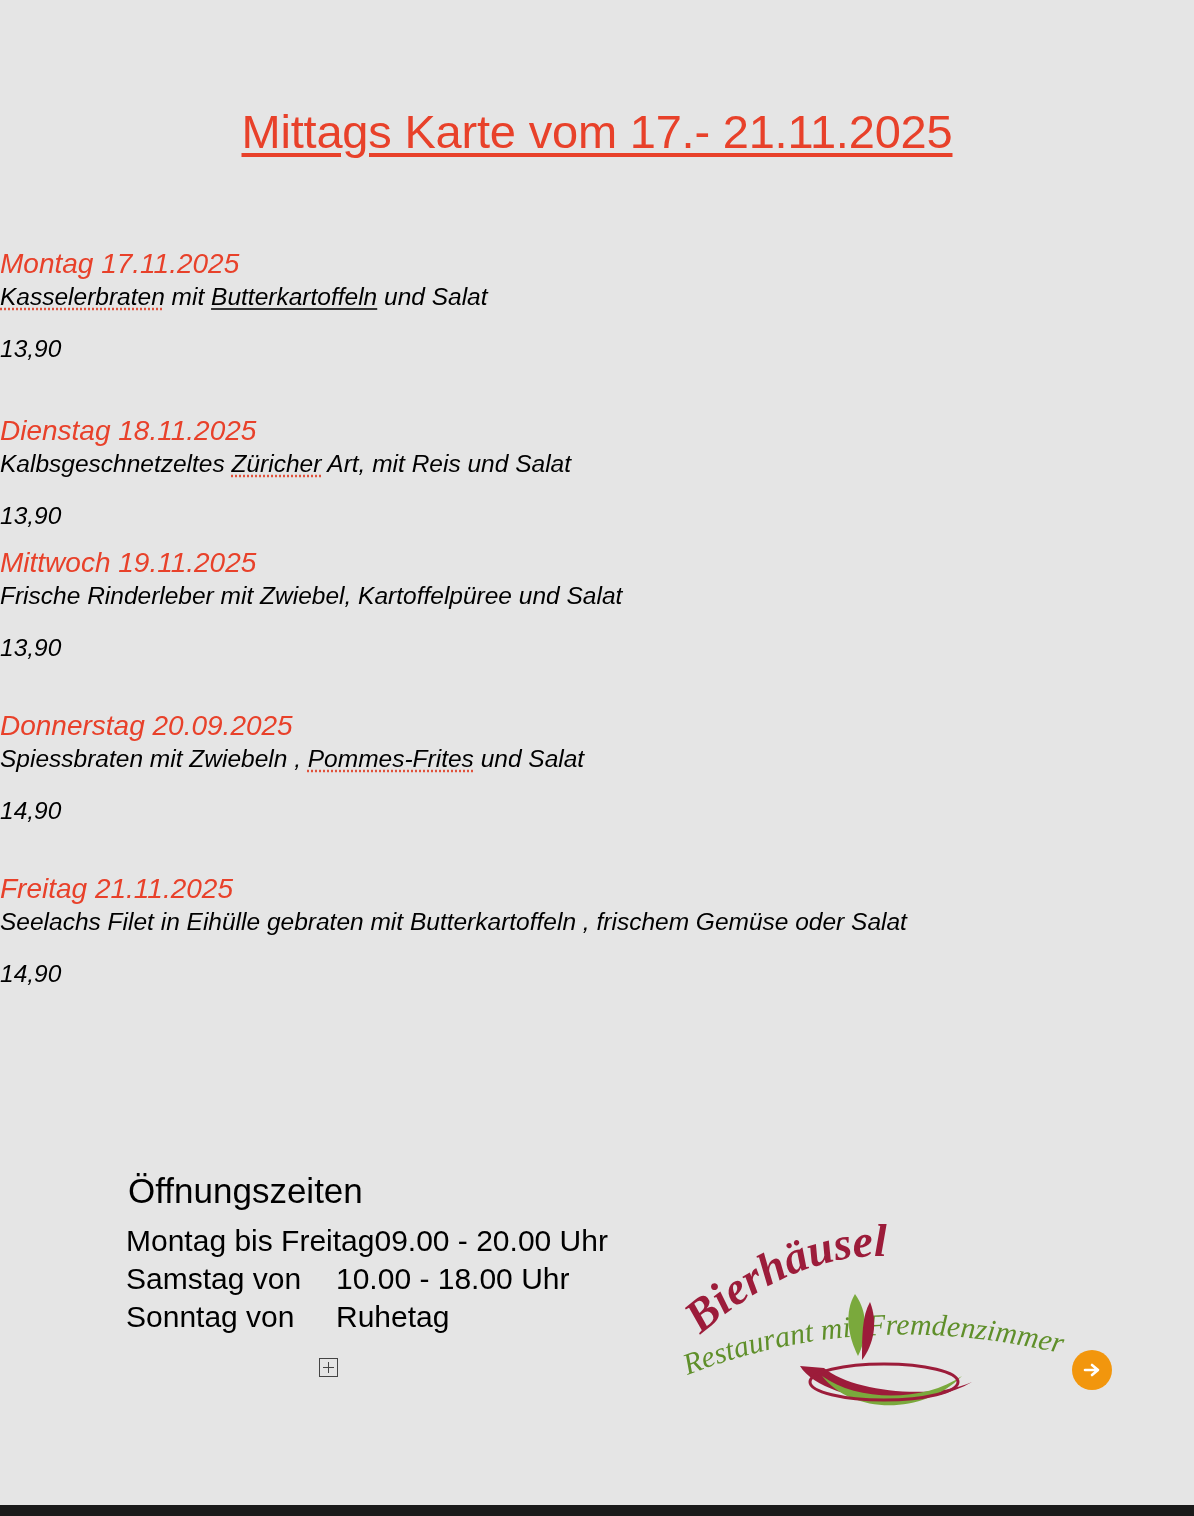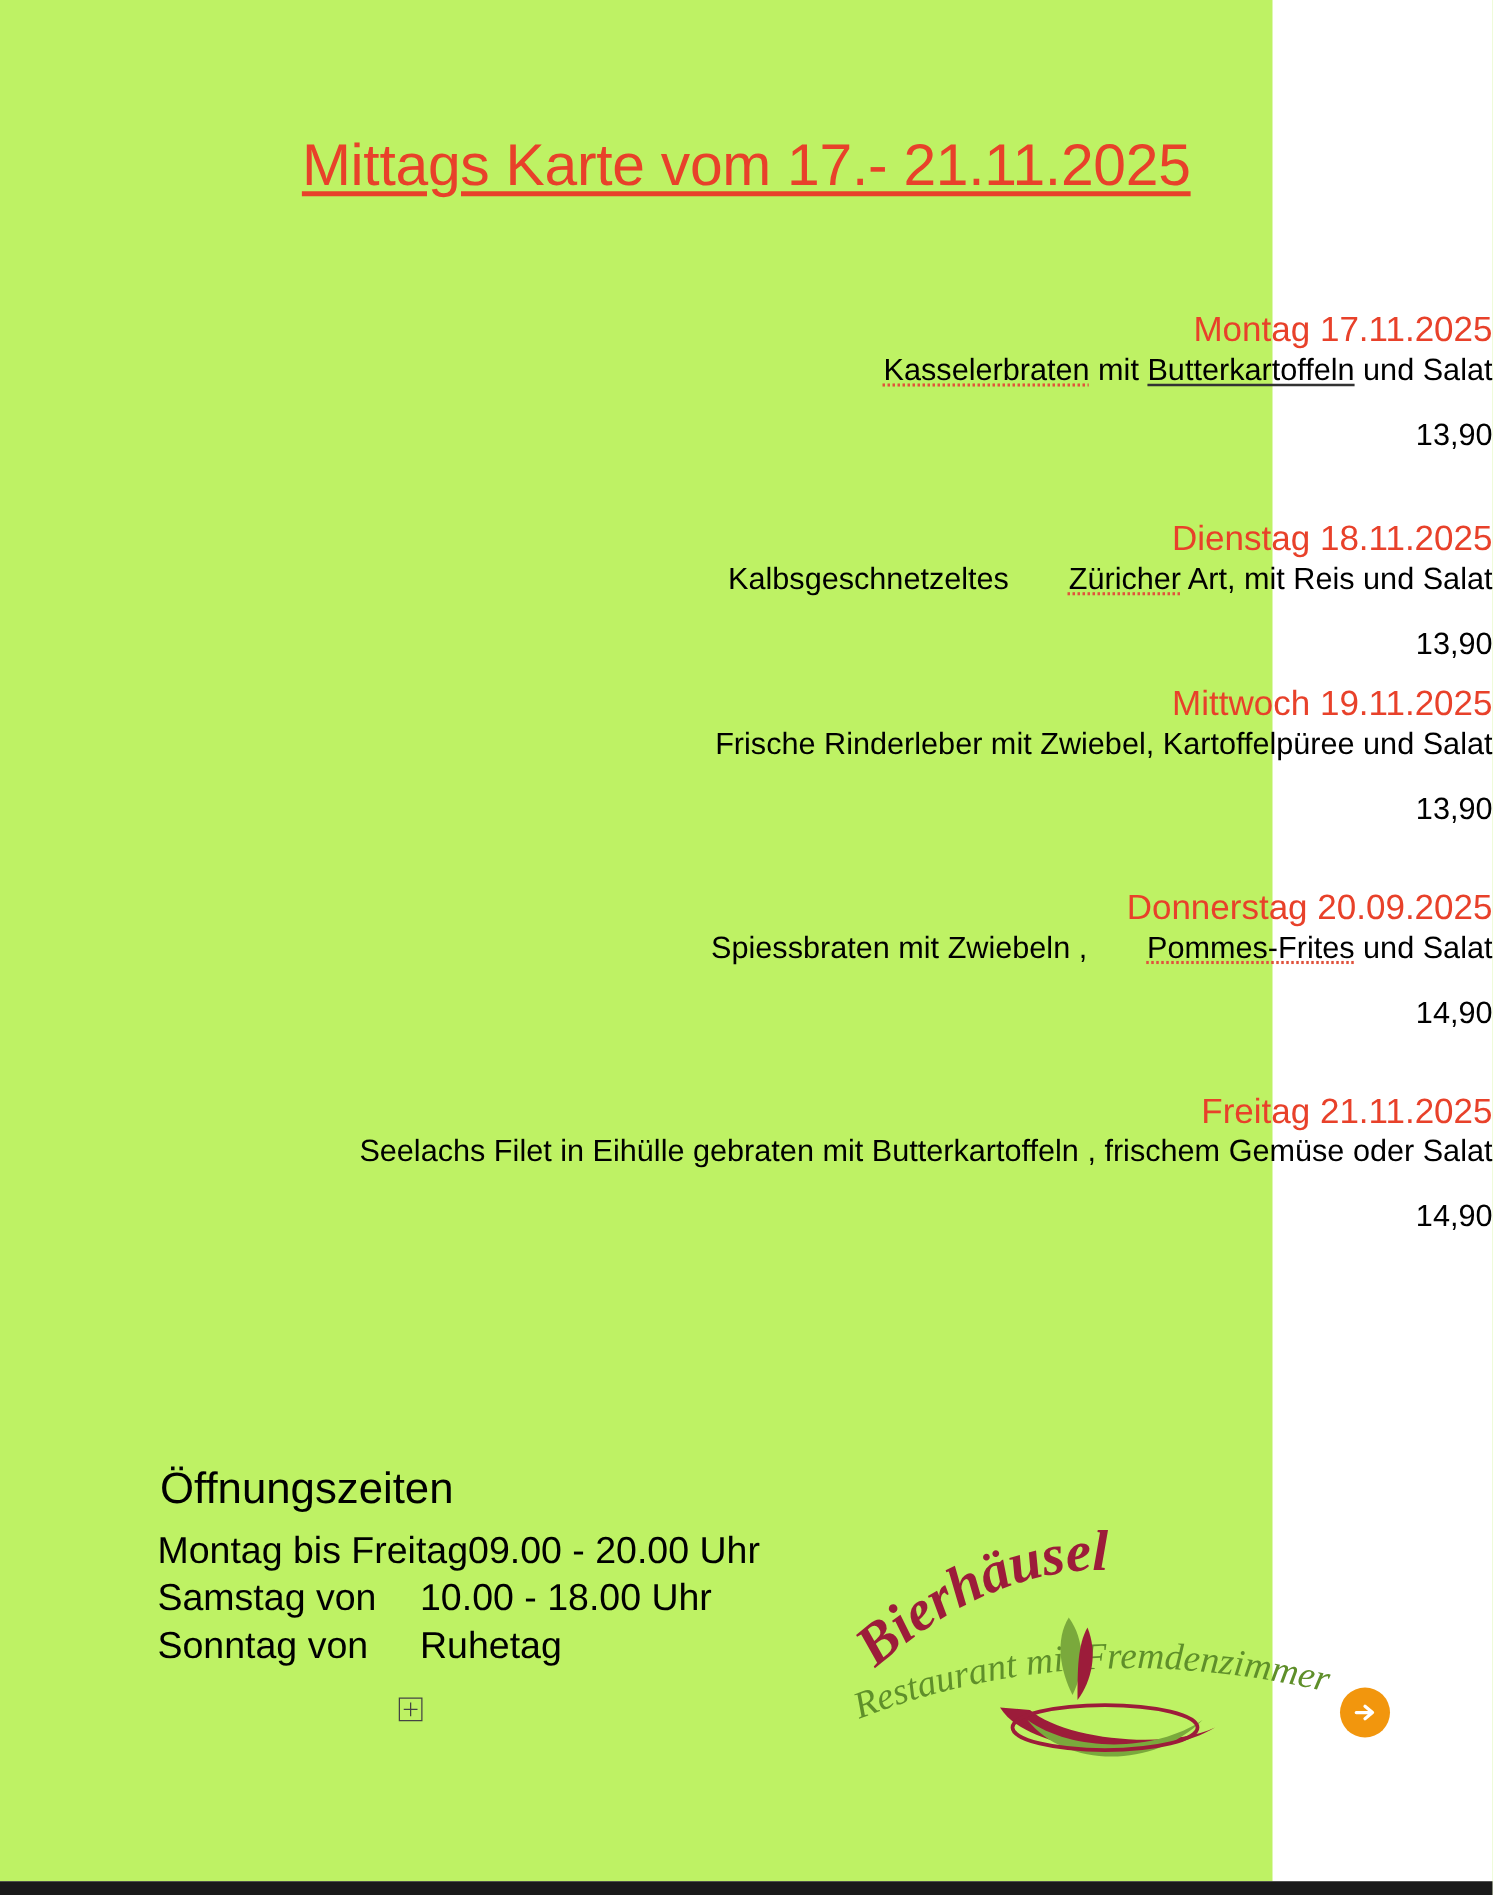--- a/index.html
+++ b/index.html
@@ -12,23 +12,23 @@
     height: 1516px;
     position: relative;
     font-family: "Liberation Sans", sans-serif;
     color: #000000;
     overflow: hidden;
   }
   .page {
     position: absolute;
     left: 0;
     top: 0;
-    width: 1018px;
+    width: 1194px;
     height: 1505px;
-    background: #bef264;
+    background: #e5e5e5;
   }
   .bottom-bar {
     position: absolute;
     left: 0;
     top: 1505px;
     width: 1194px;
     height: 11px;
     background: #1a1a1a;
   }
 
@@ -45,21 +45,22 @@
     text-underline-offset: 5px;
     letter-spacing: -0.2px;
     white-space: nowrap;
   }
 
   
   .day {
     position: absolute;
     left: 0;
     width: 1194px;
-    text-align: right;
+    text-align: left;
+    font-style: italic;
   }
   .day-name {
     font-size: 28px;
     color: #e8412a;
     line-height: 1.12;
   }
   .day-dish {
     font-size: 24.5px;
     color: #000000;
     line-height: 1.22;
@@ -69,21 +70,20 @@
     font-size: 24.5px;
     color: #000000;
     line-height: 1.22;
     margin-top: 22px;
   }
   .sp-red {
     text-decoration: underline;
     text-decoration-style: dotted;
     text-decoration-color: #e0523c;
     text-underline-offset: 3px;
-    margin-left: 41px;
   }
   .sp-black {
     text-decoration: underline;
     text-decoration-color: #333;
     text-underline-offset: 3px;
   }
 
   #day-0 { top: 248px; }
   #day-1 { top: 415px; }
   #day-2 { top: 547px; }

